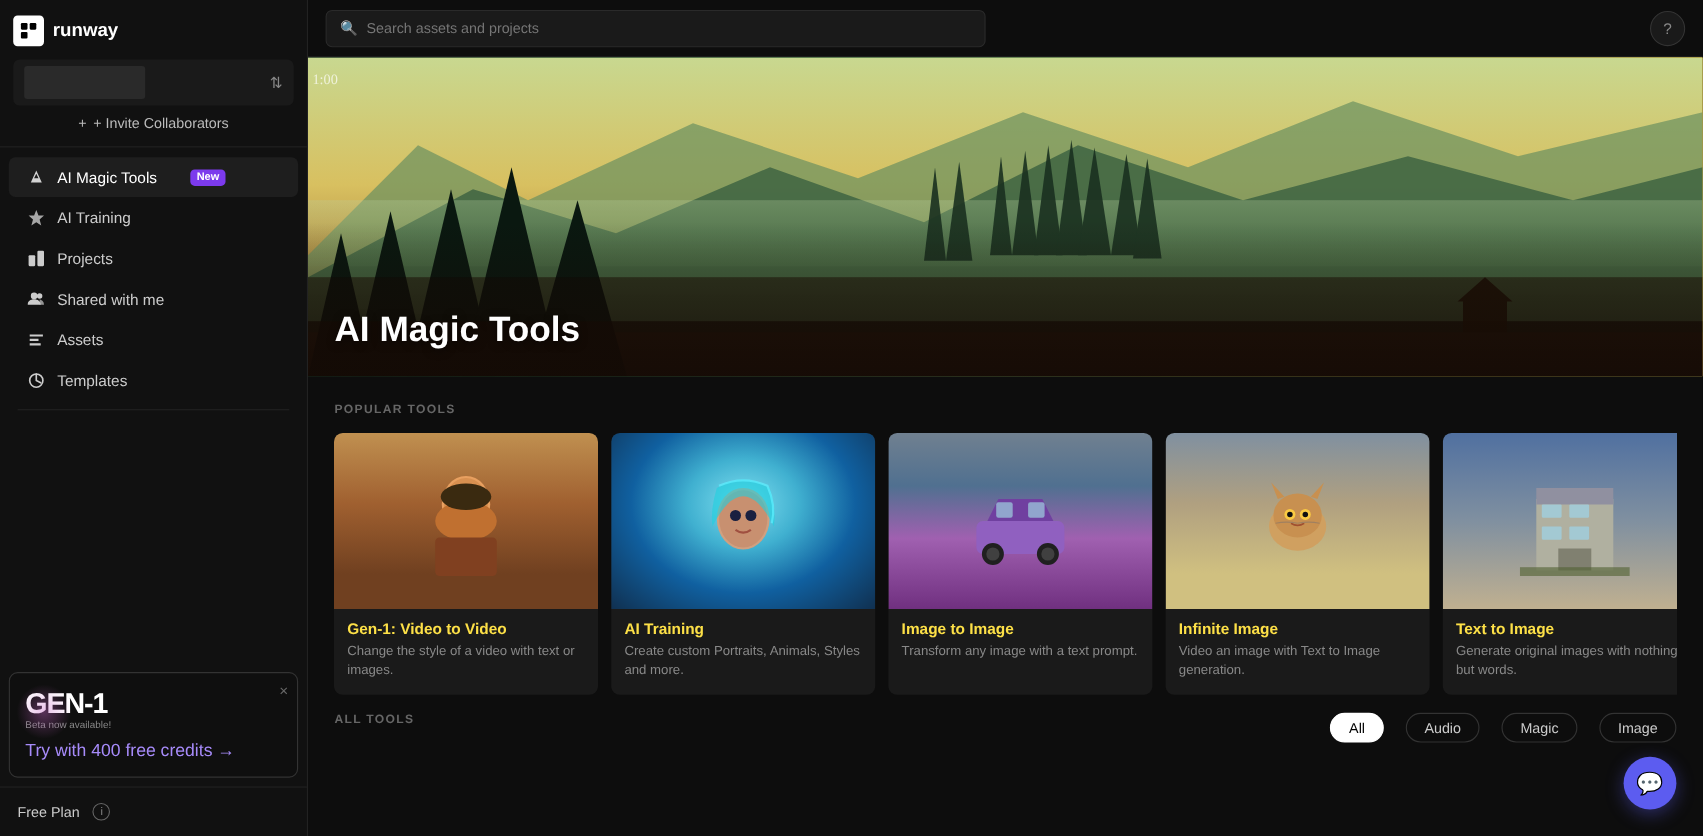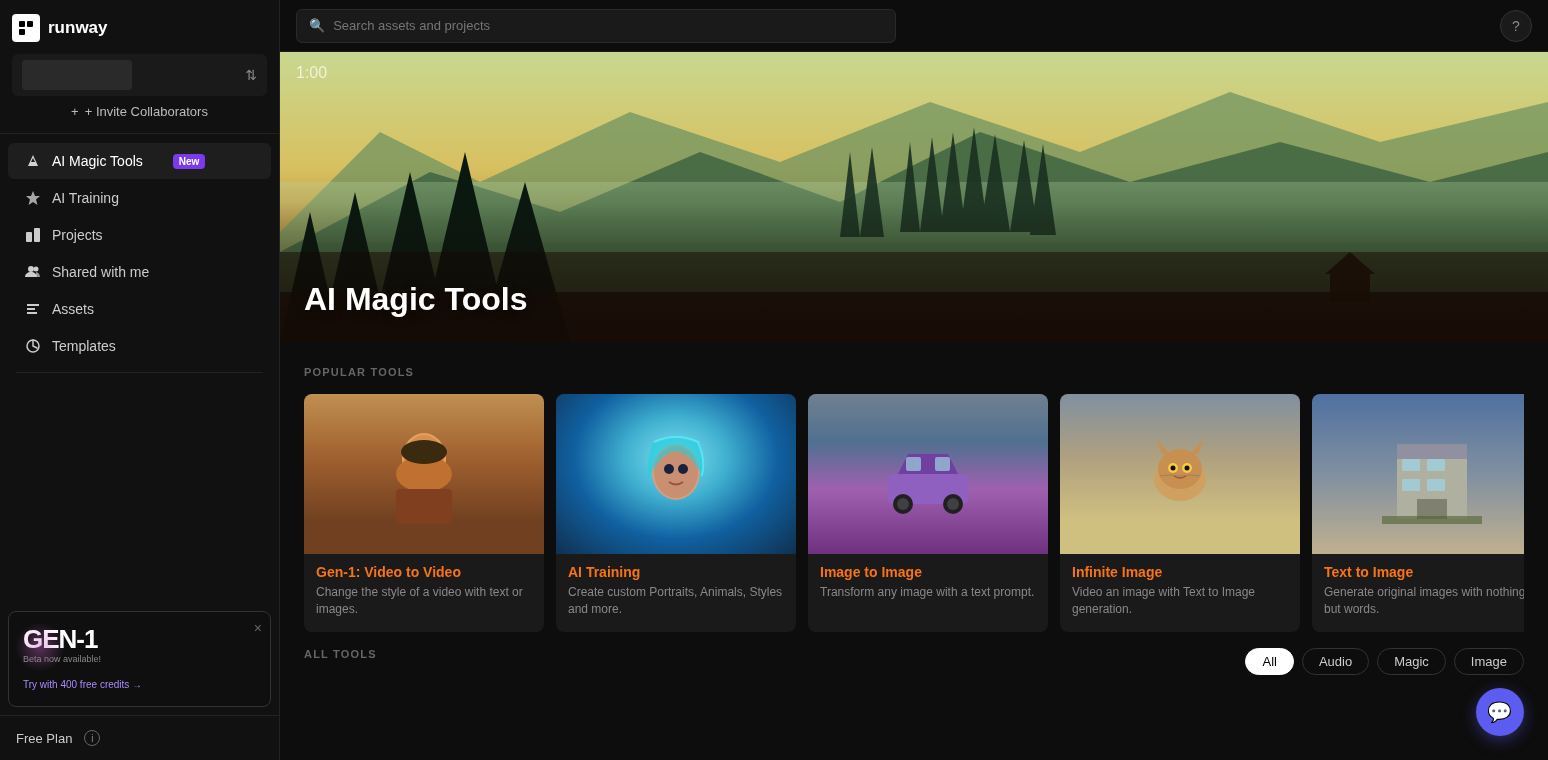--- a/index.html
+++ b/index.html
@@ -183,21 +183,21 @@
       position: absolute;
       left: -8px;
       top: -4px;
       width: 50px;
       height: 50px;
       background: radial-gradient(circle, rgba(200,100,200,0.4) 0%, transparent 70%);
       border-radius: 50%;
     }
 
     .gen1-cta {
-      font-size: 10px;
+      font-size: 16px;
       color: #a78bfa;
       text-decoration: none;
       cursor: pointer;
       text-align: right;
     }
 
     
     .free-plan {
       padding: 14px 16px;
       border-top: 1px solid #222;
@@ -315,24 +315,24 @@
       bottom: 0;
       left: 0;
       right: 0;
       height: 140px;
       background: linear-gradient(to top, rgba(20,10,5,0.7) 0%, transparent 100%);
     }
 
     .hero-timestamp {
       position: absolute;
       top: 12px;
-      left: 16px;
-      font-size: 16px;
+      left: 4px;
+      font-size: 13px;
       color: rgba(255,255,255,0.7);
-      font-family: Liberation Sans, sans-serif;
+      font-family: Liberation Serif, serif;
     }
 
     .hero-title-block {
       position: absolute;
       bottom: 24px;
       left: 24px;
     }
 
     .hero-title {
       font-size: 32px;
@@ -403,21 +403,21 @@
       background: linear-gradient(180deg, #607090 0%, #909090 50%, #c0b0a0 100%);
     }
 
     .tool-info {
       padding: 10px 12px 14px;
     }
 
     .tool-name {
       font-size: 14px;
       font-weight: 600;
-      color: #f97316;
+      color: #fde047;
       margin-bottom: 4px;
     }
 
     .tool-desc {
       font-size: 12px;
       color: #888;
       line-height: 1.4;
     }
 
     
@@ -427,21 +427,21 @@
 
     .all-tools-header {
       display: flex;
       align-items: flex-start;
       justify-content: space-between;
       margin-bottom: 16px;
     }
 
     .filter-btns {
       display: flex;
-      gap: 8px;
+      gap: 20px;
     }
 
     .filter-btn {
       padding: 5px 16px;
       border-radius: 20px;
       border: 1px solid #333;
       background: transparent;
       color: #ccc;
       font-size: 13px;
       cursor: pointer;

